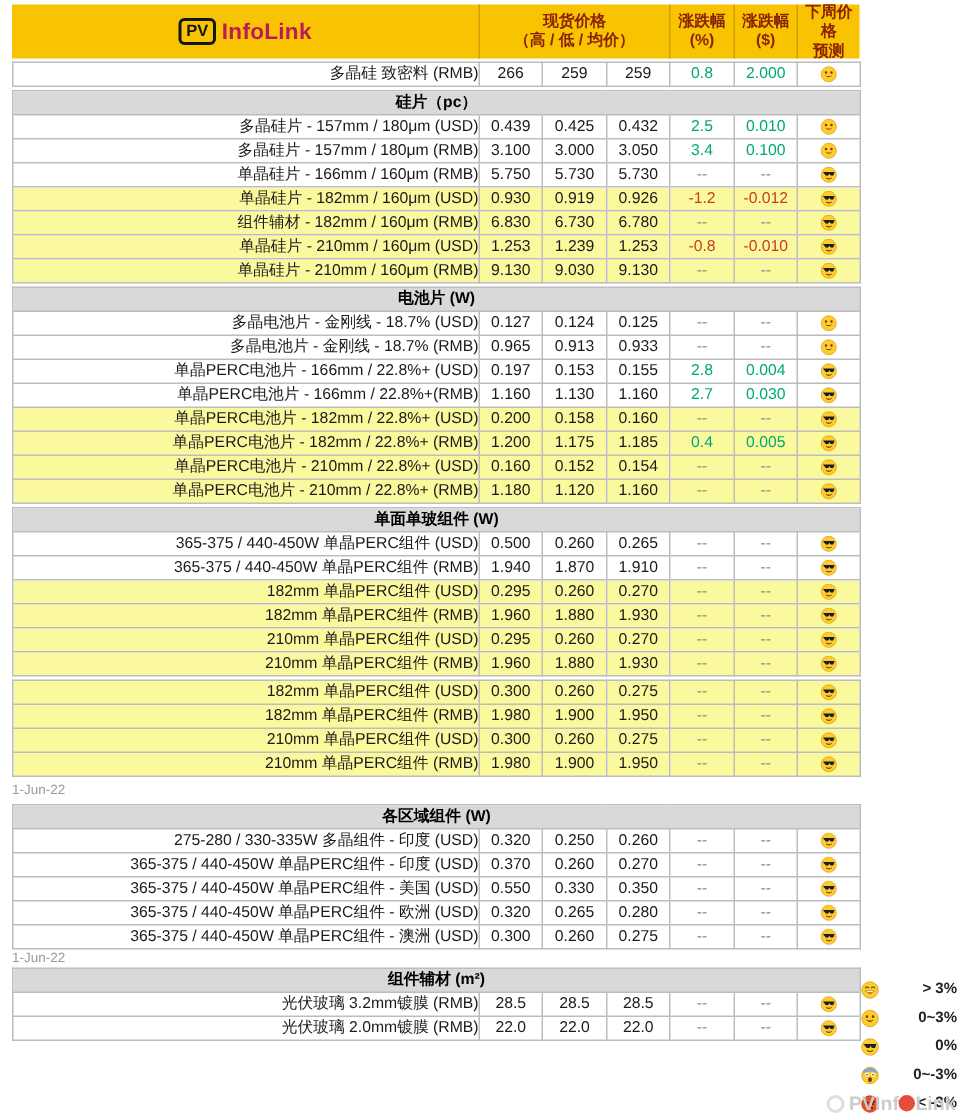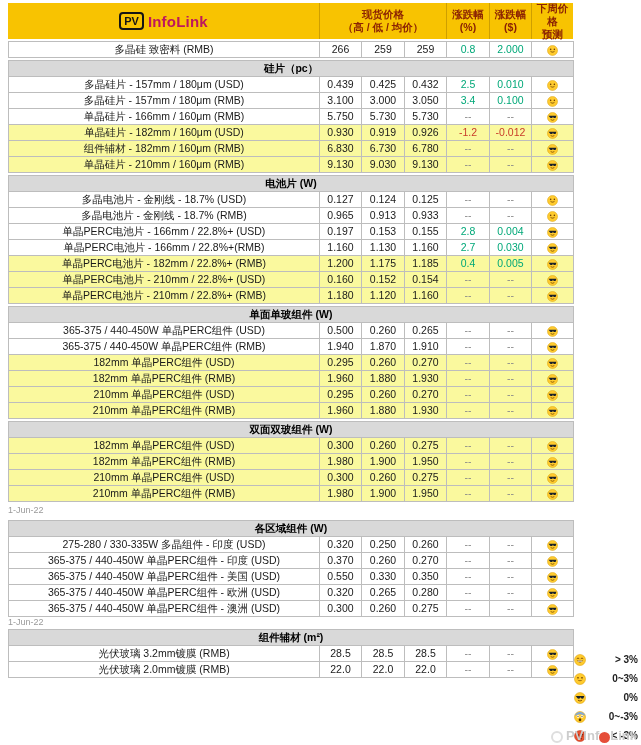--- a/index.html
+++ b/index.html
@@ -28,39 +28,39 @@
   .hcol.w-price{width:127px}
   .hcol.w-pct{width:43px}
   .hcol.w-usd{width:42px}
   .hcol.w-fc{width:42px}
 
   
   table.sec{border-collapse:collapse;table-layout:fixed;width:565px;margin-top:2px}
   td{border:1px solid #bdbdbd;height:16px;font-size:10.5px;text-align:center;padding:0;
      color:#1a1a1a;background:#fff;overflow:hidden;white-space:nowrap;line-height:15px}
   td.sec-hdr{background:var(--section-bg);font-weight:bold;height:14px;font-size:10.5px;color:#000}
-  td.name{text-align:center;padding-left:0}
+  td.name{text-align:right;padding-left:0}
   tr.hl td{background:var(--highlight)}
   td.up{color:var(--up-green)}
   td.down{color:var(--down-red)}
   td.flat{color:#8a8a8a}
 
   .date-gap{height:16px;display:flex;align-items:center;font-size:9px;color:#9a9a9a}
   .date-gap.short{height:10px}
 
   .emoji{display:inline-block;vertical-align:middle}
   .emoji svg{display:block}
 
   
   .legend{position:absolute;right:3px;top:653px;width:64px;display:flex;flex-direction:column}
   .legend-item{display:flex;align-items:center;justify-content:space-between;height:13px;
                margin-bottom:6px;font-size:10px;font-weight:bold;color:#222}
 
   
-  .watermark{position:absolute;right:4px;bottom:2px;display:flex;align-items:flex-end;
+  .watermark{position:absolute;right:4px;bottom:2px;display:flex;align-items:center;
              color:#cccccc;font-size:13px;font-weight:bold;pointer-events:none}
   .wm-ring{width:12px;height:12px;border:2px solid #dedede;border-radius:50%;margin-right:3px}
   .wm-dot{width:11px;height:11px;background:#E23B24;border-radius:50%;margin:0 0px;opacity:.9}
 </style>
 </head>
 <body>
 
 <div class="page">
   <div class="content">
 
@@ -190,20 +190,33 @@
               <td class="num">6.780</td>
               <td class="flat">--</td>
               <td class="flat">--</td>
               <td><span class="emoji"><svg width="11" height="11" viewBox="0 0 24 24">
                     <circle cx="12" cy="12" r="11" fill="#FFCB2E" stroke="#D89B00"></circle>
                     <path d="M3.5 8 h17 l-1.5 4.5 q-2 1.6 -5 0 l-1 -2.5 l-1 2.5 q-3 1.6 -5 0Z" fill="#17202a"></path>
                     <path d="M8 16.5 Q12 19.5 16 16.5" stroke="#6b3d00" stroke-width="1.6" fill="none"></path>
                   </svg></span></td>
             </tr>
             <tr class="hl">
+              <td class="name">单晶硅片 - 210mm / 160μm (USD)</td>
+              <td class="num">1.253</td>
+              <td class="num">1.239</td>
+              <td class="num">1.253</td>
+              <td class="down">-0.8</td>
+              <td class="down">-0.010</td>
+              <td><span class="emoji"><svg width="11" height="11" viewBox="0 0 24 24">
+                    <circle cx="12" cy="12" r="11" fill="#FFCB2E" stroke="#D89B00"></circle>
+                    <path d="M3.5 8 h17 l-1.5 4.5 q-2 1.6 -5 0 l-1 -2.5 l-1 2.5 q-3 1.6 -5 0Z" fill="#17202a"></path>
+                    <path d="M8 16.5 Q12 19.5 16 16.5" stroke="#6b3d00" stroke-width="1.6" fill="none"></path>
+                  </svg></span></td>
+            </tr>
+            <tr class="hl">
               <td class="name">单晶硅片 - 210mm / 160μm (RMB)</td>
               <td class="num">9.130</td>
               <td class="num">9.030</td>
               <td class="num">9.130</td>
               <td class="flat">--</td>
               <td class="flat">--</td>
               <td><span class="emoji"><svg width="11" height="11" viewBox="0 0 24 24">
                     <circle cx="12" cy="12" r="11" fill="#FFCB2E" stroke="#D89B00"></circle>
                     <path d="M3.5 8 h17 l-1.5 4.5 q-2 1.6 -5 0 l-1 -2.5 l-1 2.5 q-3 1.6 -5 0Z" fill="#17202a"></path>
                     <path d="M8 16.5 Q12 19.5 16 16.5" stroke="#6b3d00" stroke-width="1.6" fill="none"></path>
@@ -273,20 +286,33 @@
               <td class="num">1.160</td>
               <td class="up">2.7</td>
               <td class="up">0.030</td>
               <td><span class="emoji"><svg width="11" height="11" viewBox="0 0 24 24">
                     <circle cx="12" cy="12" r="11" fill="#FFCB2E" stroke="#D89B00"></circle>
                     <path d="M3.5 8 h17 l-1.5 4.5 q-2 1.6 -5 0 l-1 -2.5 l-1 2.5 q-3 1.6 -5 0Z" fill="#17202a"></path>
                     <path d="M8 16.5 Q12 19.5 16 16.5" stroke="#6b3d00" stroke-width="1.6" fill="none"></path>
                   </svg></span></td>
             </tr>
             <tr class="hl">
+              <td class="name">单晶PERC电池片 - 182mm / 22.8%+ (USD)</td>
+              <td class="num">0.200</td>
+              <td class="num">0.158</td>
+              <td class="num">0.160</td>
+              <td class="flat">--</td>
+              <td class="flat">--</td>
+              <td><span class="emoji"><svg width="11" height="11" viewBox="0 0 24 24">
+                    <circle cx="12" cy="12" r="11" fill="#FFCB2E" stroke="#D89B00"></circle>
+                    <path d="M3.5 8 h17 l-1.5 4.5 q-2 1.6 -5 0 l-1 -2.5 l-1 2.5 q-3 1.6 -5 0Z" fill="#17202a"></path>
+                    <path d="M8 16.5 Q12 19.5 16 16.5" stroke="#6b3d00" stroke-width="1.6" fill="none"></path>
+                  </svg></span></td>
+            </tr>
+            <tr class="hl">
               <td class="name">单晶PERC电池片 - 182mm / 22.8%+ (RMB)</td>
               <td class="num">1.200</td>
               <td class="num">1.175</td>
               <td class="num">1.185</td>
               <td class="up">0.4</td>
               <td class="up">0.005</td>
               <td><span class="emoji"><svg width="11" height="11" viewBox="0 0 24 24">
                     <circle cx="12" cy="12" r="11" fill="#FFCB2E" stroke="#D89B00"></circle>
                     <path d="M3.5 8 h17 l-1.5 4.5 q-2 1.6 -5 0 l-1 -2.5 l-1 2.5 q-3 1.6 -5 0Z" fill="#17202a"></path>
                     <path d="M8 16.5 Q12 19.5 16 16.5" stroke="#6b3d00" stroke-width="1.6" fill="none"></path>
@@ -418,23 +444,20 @@
           <colgroup>
             <col style="width: 311px;">
             <col style="width: 42px;">
             <col style="width: 43px;">
             <col style="width: 42px;">
             <col style="width: 43px;">
             <col style="width: 42px;">
             <col style="width: 42px;">
           </colgroup>
           <tbody>
-            <tr>
-              <td colspan="7" class="sec-hdr">双面双玻组件 (W)</td>
-            </tr>
             <tr class="hl">
               <td class="name">182mm 单晶PERC组件 (USD)</td>
               <td class="num">0.300</td>
               <td class="num">0.260</td>
               <td class="num">0.275</td>
               <td class="flat">--</td>
               <td class="flat">--</td>
               <td><span class="emoji"><svg width="11" height="11" viewBox="0 0 24 24">
                     <circle cx="12" cy="12" r="11" fill="#FFCB2E" stroke="#D89B00"></circle>
                     <path d="M3.5 8 h17 l-1.5 4.5 q-2 1.6 -5 0 l-1 -2.5 l-1 2.5 q-3 1.6 -5 0Z" fill="#17202a"></path>

